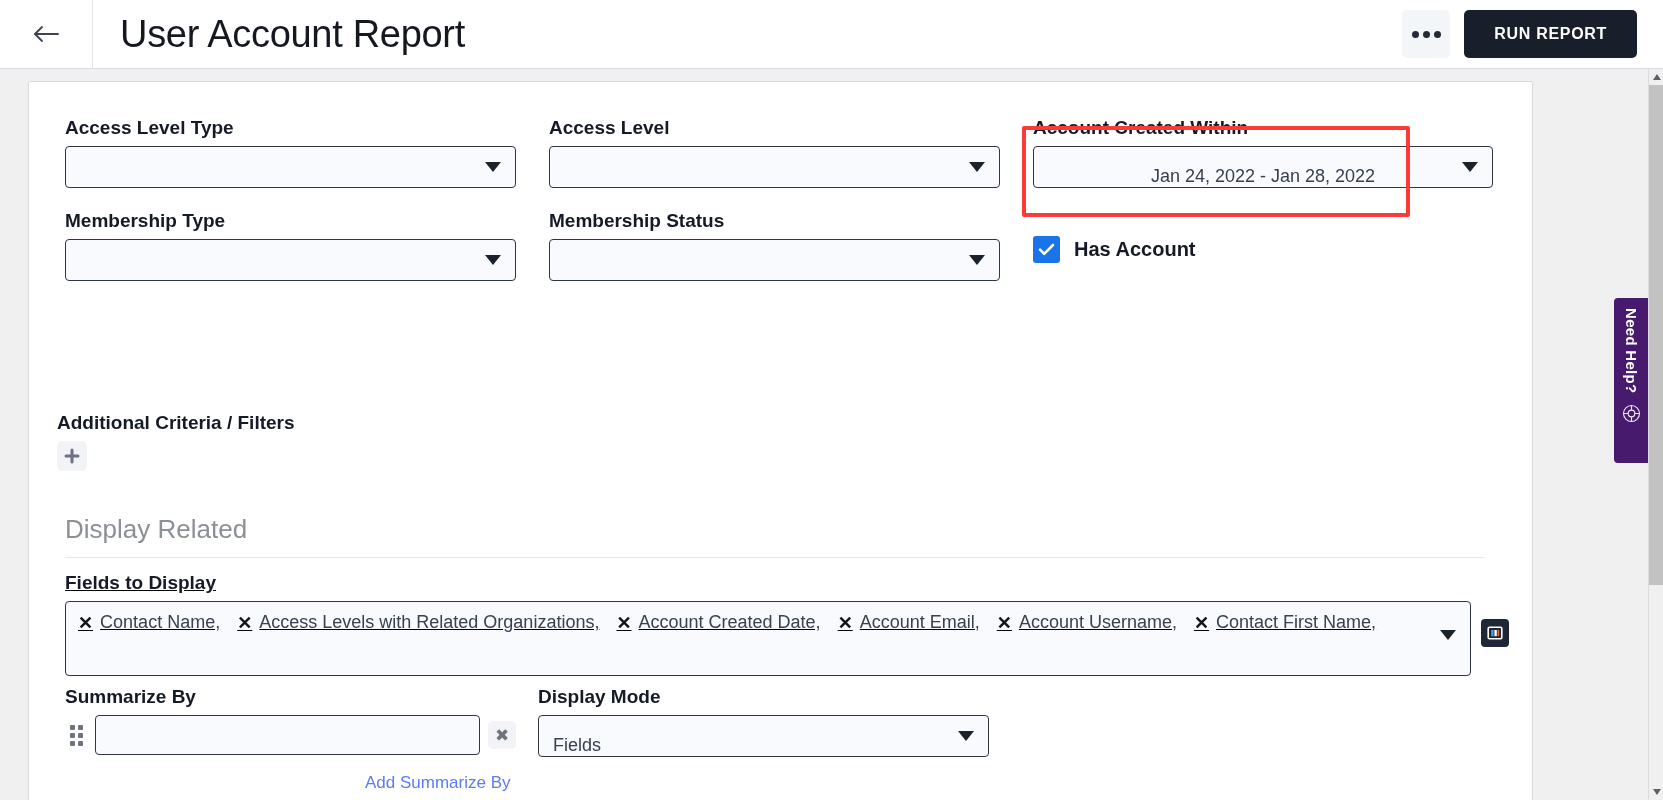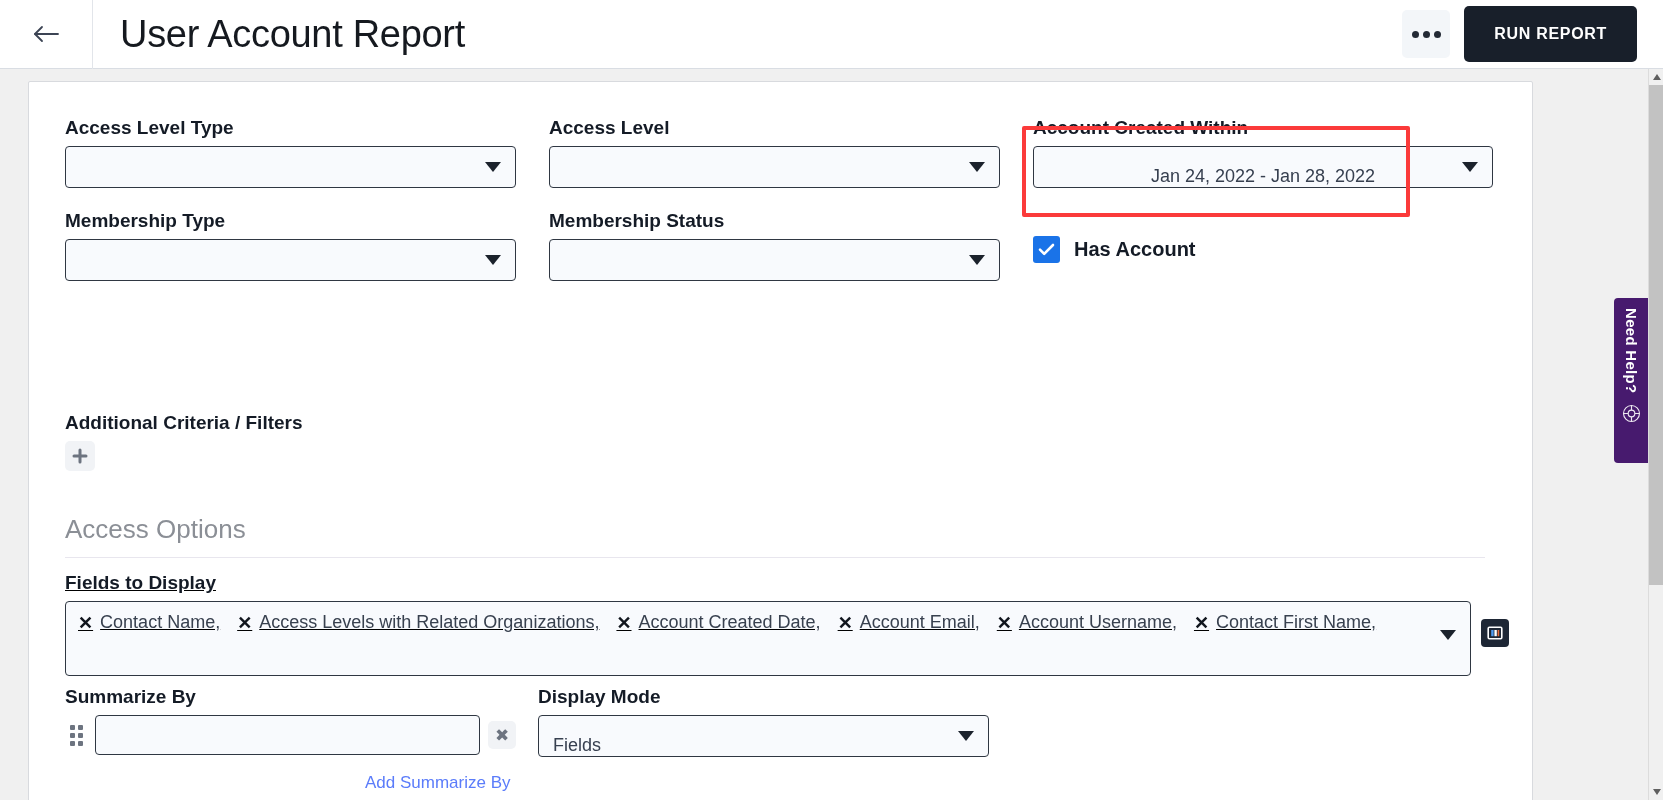--- a/index.html
+++ b/index.html
@@ -67,21 +67,21 @@
     cursor: pointer;
     border: none;
   }
   .more-btn i {
     display: block;
     width: 7px; height: 7px;
     border-radius: 50%;
     background: #232a35;
   }
   .run-report-btn {
-    height: 56px;
+    height: 48px;
     padding: 4px 30px;
     background: #181f2a;
     color: #ffffff;
     border: none;
     border-radius: 5px;
     font-size: 16px;
     font-weight: bold;
     letter-spacing: 0.7px;
     cursor: pointer;
     font-family: "Liberation Sans", sans-serif;
@@ -198,21 +198,21 @@
     font-size: 20px;
     font-weight: bold;
     color: #141b26;
     text-align: right;
   }
 
   
   .criteria {
     position: absolute;
     top: 330px;
-    left: 36px;
+    left: 28px;
   }
   .criteria-title {
     font-size: 19px;
     font-weight: bold;
     color: #141b26;
     margin-bottom: 7px;
   }
   .plus-btn {
     width: 30px; height: 30px;
     background: #f1f3f6;
@@ -524,21 +524,21 @@
       <div class="criteria">
         <div class="criteria-title">Additional Criteria / Filters</div>
         <button class="plus-btn">
           <svg width="16" height="16" viewBox="0 0 16 16">
             <path d="M8 2 V14 M2 8 H14" stroke="#6d7480" stroke-width="3" stroke-linecap="round"></path>
           </svg>
         </button>
       </div>
 
       <div class="display-options">
-        <div class="section-heading">Access Options</div>
+        <div class="section-heading">Display Related</div>
       </div>
 
       <div class="fields-block">
         <div class="field-label">Fields to Display</div>
         <div class="fields-input-row">
           <div class="chips-box">
             <div class="chip-line">
               <span class="chip">
                 <span class="chip-x">✕</span>
                 <span>Contact Name,</span>

